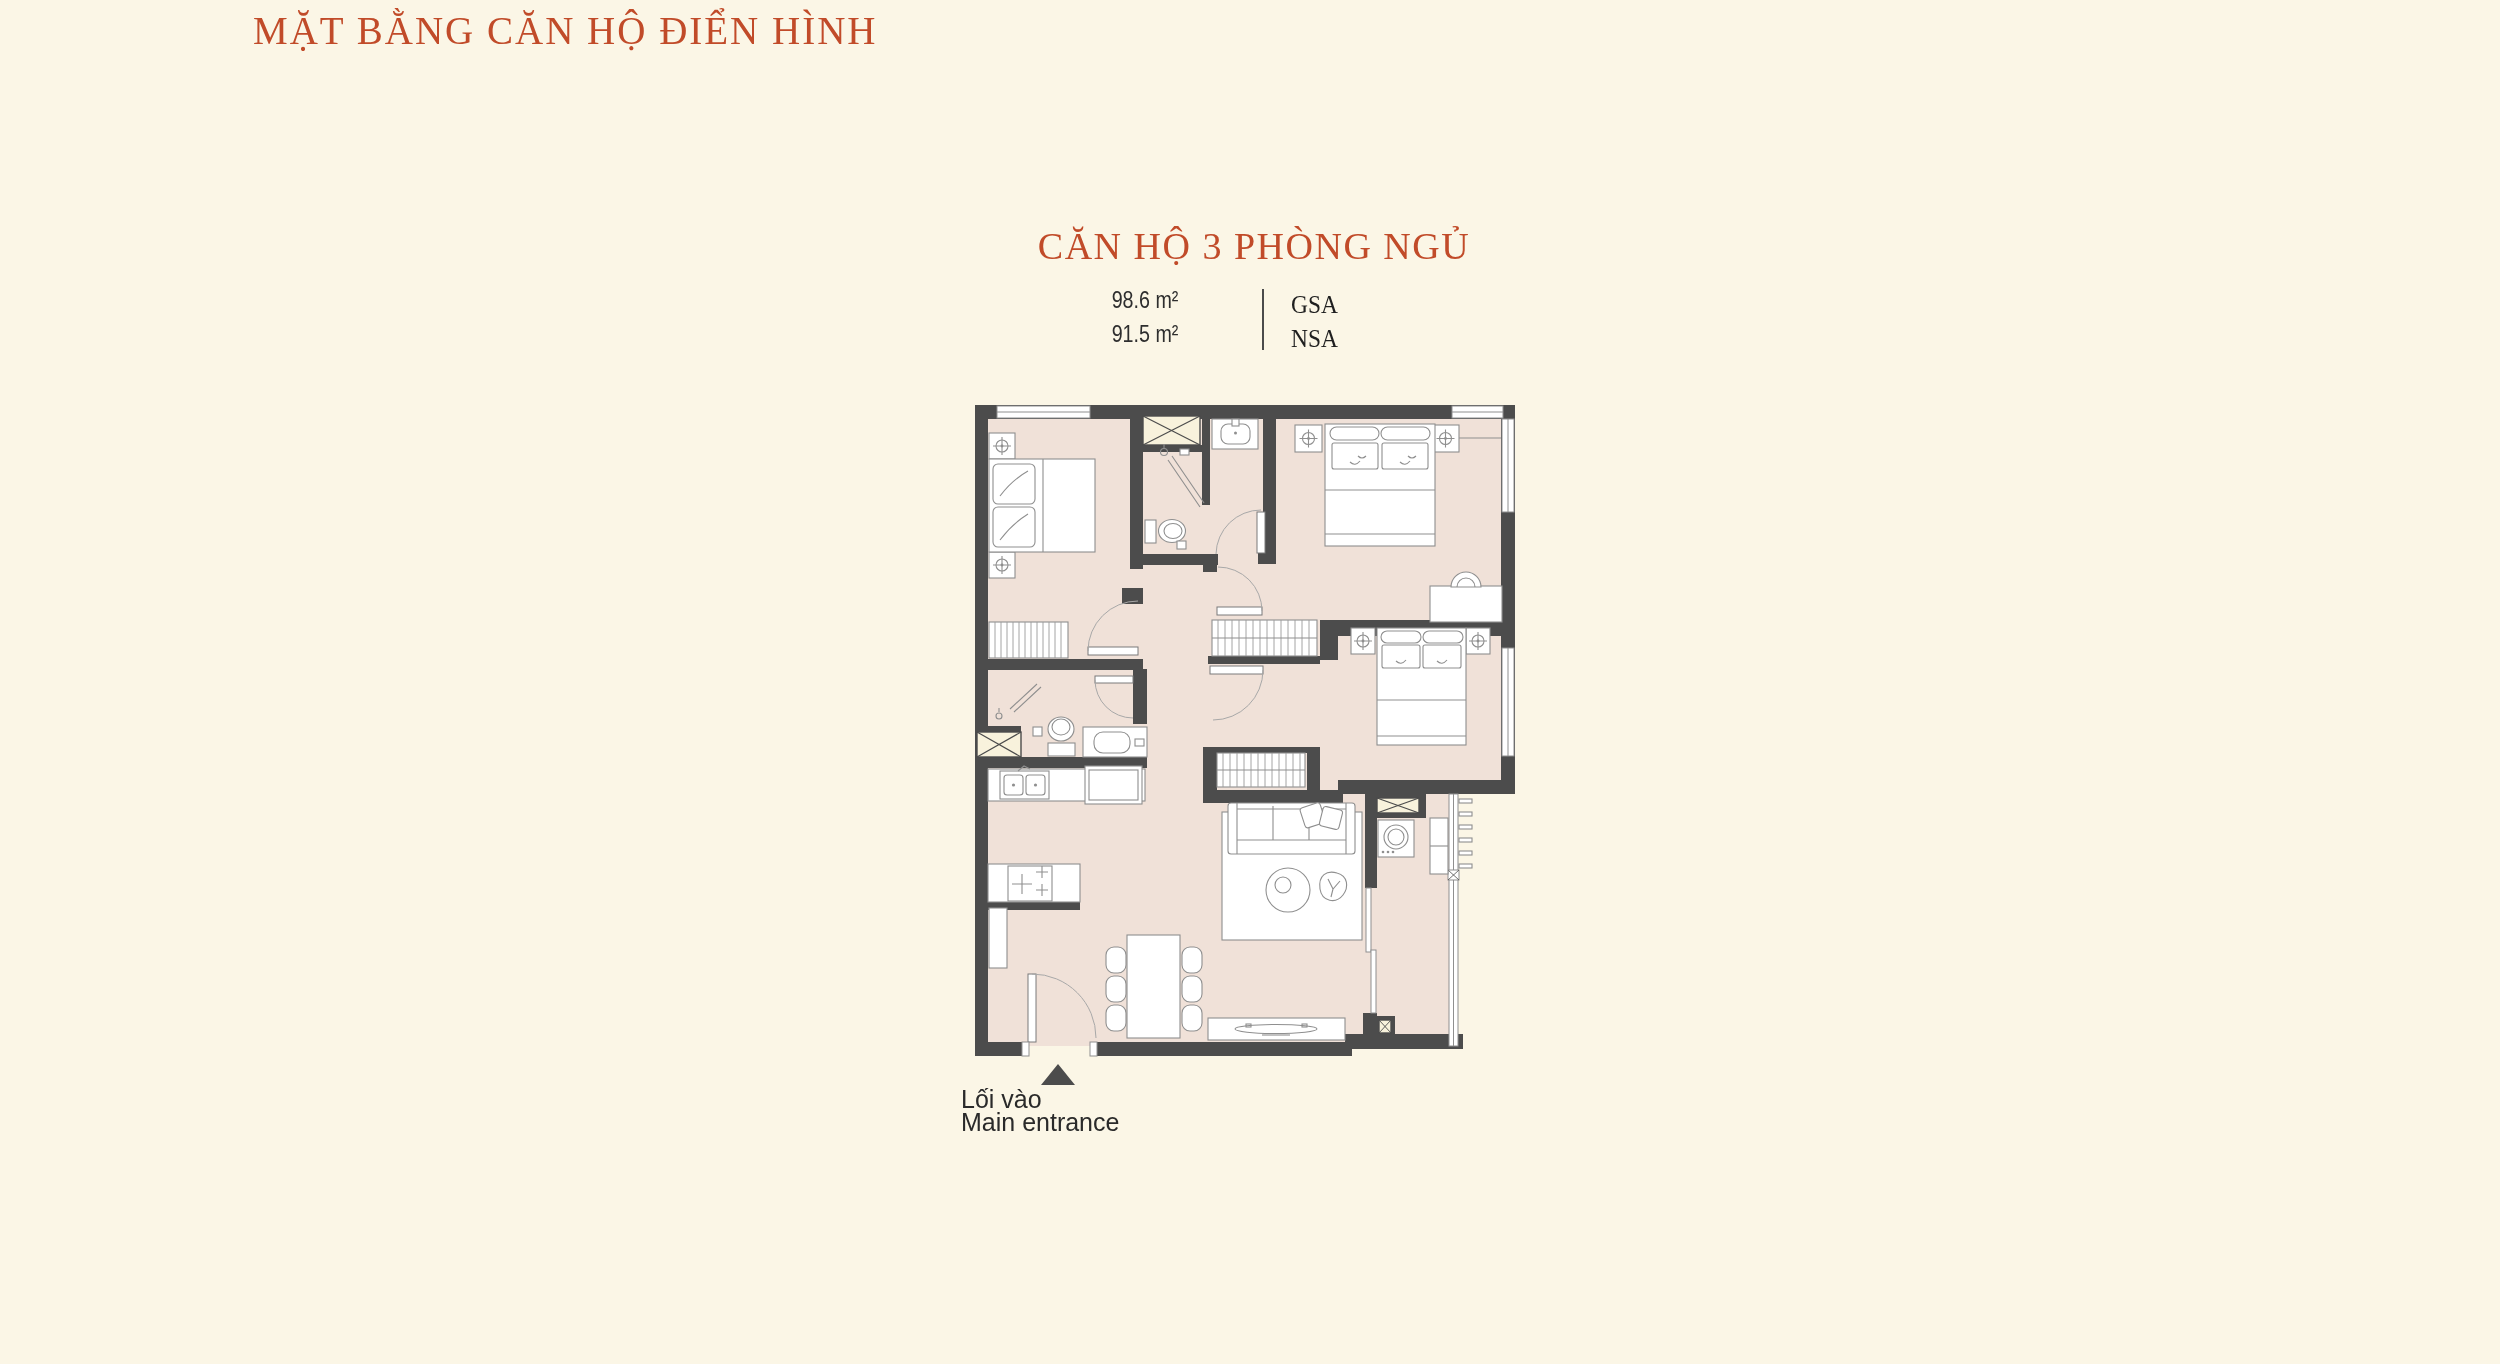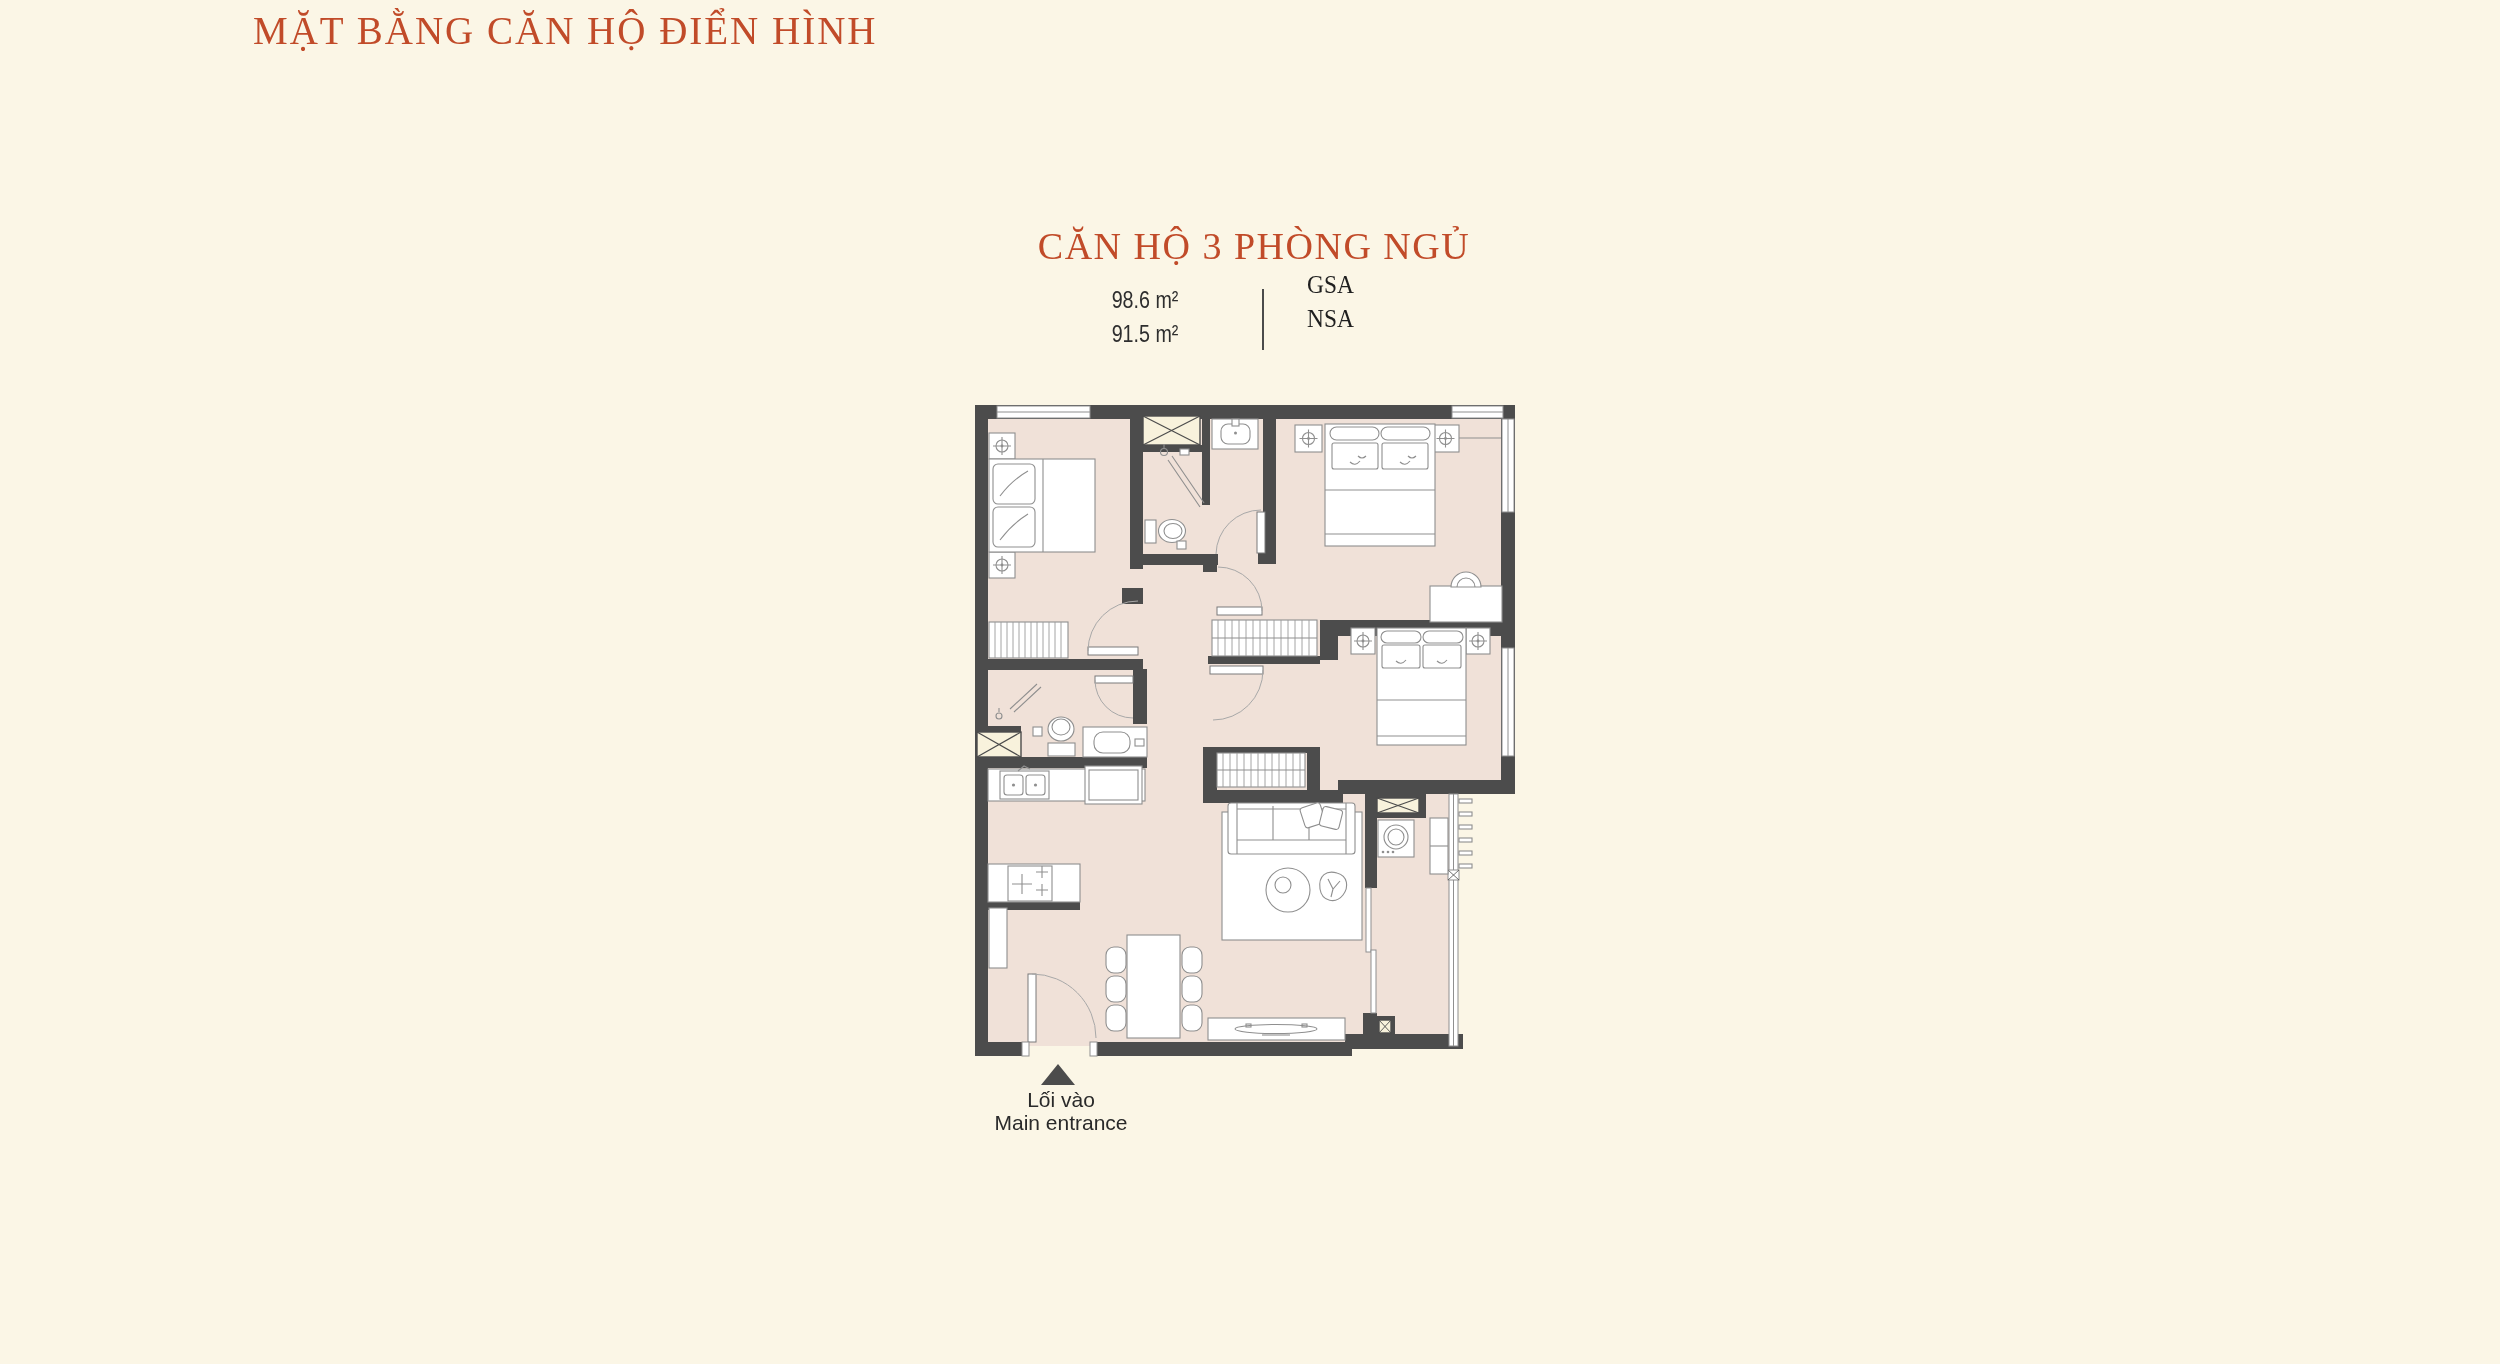--- a/index.html
+++ b/index.html
@@ -28,29 +28,29 @@
   .area-values{
     position:absolute;left:1043px;top:283px;width:190px;text-align:center;
     font-family:"Liberation Sans",sans-serif;font-size:24px;color:var(--text);
   }
   .area-value{height:34px;line-height:34px;}
   .area-value span{display:inline-block;transform:scaleX(.82);transform-origin:100% 50%;}
   .area-divider{
     position:absolute;left:1262px;top:289px;width:2px;height:61px;background:#4b4b4b;
   }
   .area-labels{
-    position:absolute;left:1291px;top:268px;
-    font-family:"Liberation Serif",serif;font-size:26px;color:#1f1f1f;margin-left:16px;
+    position:absolute;left:1291px;top:288px;
+    font-family:"Liberation Serif",serif;font-size:26px;color:#1f1f1f;
   }
   .area-label{height:34px;line-height:34px;}
   .area-label span{display:inline-block;transform:scaleX(.9);transform-origin:0 50%;}
 
   .entrance-label{
-    position:absolute;left:961px;top:1088px;width:200px;text-align:center;
-    font-family:"Liberation Sans",sans-serif;font-size:21px;line-height:23px;color:#2a2a2a;
+    position:absolute;left:961px;top:1088px;width:200px;text-align:left;
+    font-family:"Liberation Sans",sans-serif;font-size:25px;line-height:23px;color:#2a2a2a;
   }
 
   .plan{position:absolute;left:950px;top:385px;width:620px;height:770px;}
 
   
   .wall{fill:var(--wall);stroke:none;}
   .floor{fill:var(--floor);stroke:none;}
   .win{fill:#ffffff;stroke:#8f8f8f;stroke-width:1;}
   .wln{stroke:#8f8f8f;stroke-width:1;fill:none;}
   .shaft{fill:var(--shaft);stroke:#4C4C4C;stroke-width:1.4;}

